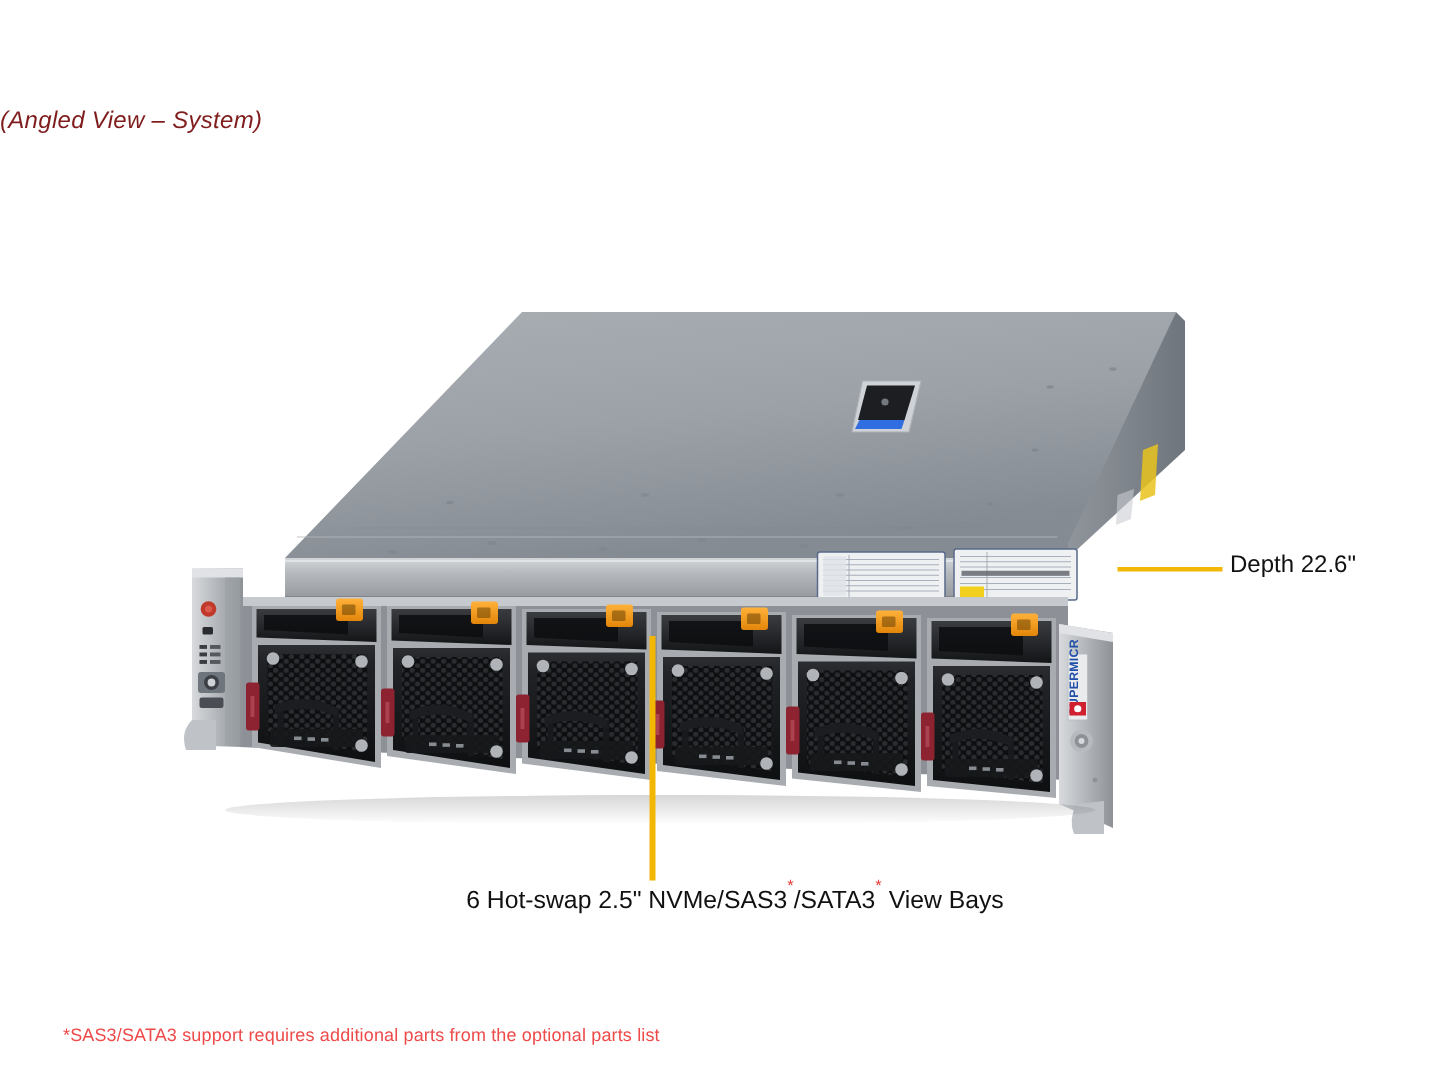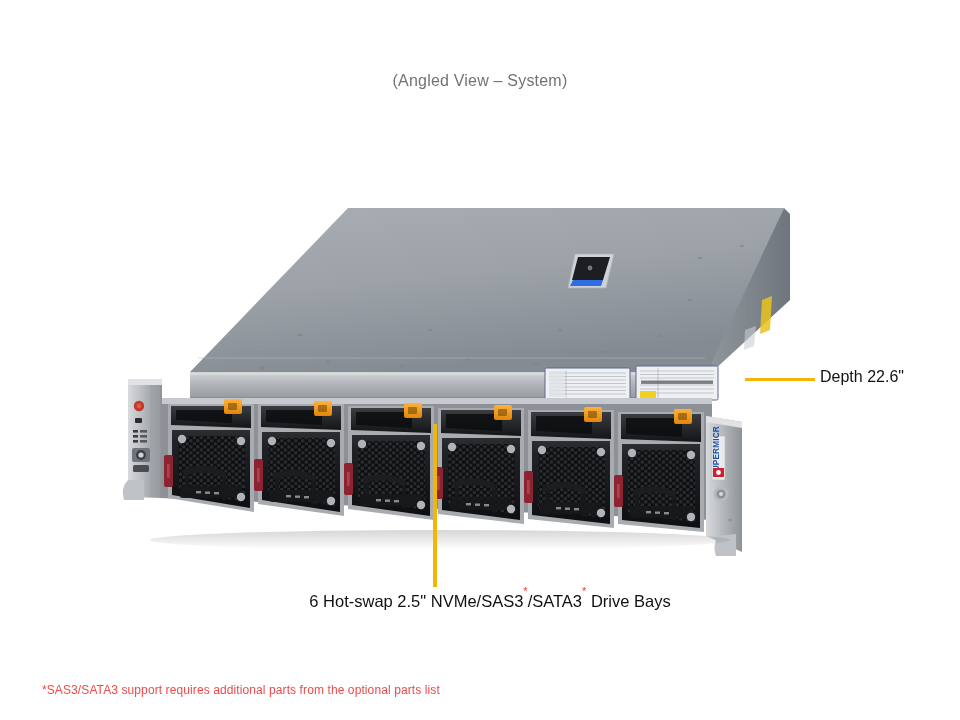--- a/index.html
+++ b/index.html
@@ -14,23 +14,23 @@
     overflow: hidden;
     font-family: "Liberation Sans", sans-serif;
     -webkit-font-smoothing: antialiased;
   }
 
   
   #view-title {
     position: absolute;
     left: 0; top: 72px;
     width: 960px;
-    text-align: center;
     font-size: 16px;
-    color: #737373;
+    font-style: italic;
+    color: #7f1d1d;
     letter-spacing: .2px;
   }
 
   #bays-caption {
     position: absolute;
     left: 0; top: 590px;
     width: 960px;
     text-align: center;
     padding-left: 20px;
     box-sizing: border-box;
@@ -386,15 +386,15 @@
   <ellipse cx="440" cy="540" rx="290" ry="10" fill="url(#gShadow)"></ellipse>
 </svg>
 
 <div class="leader" id="depth-leader"></div>
 <div class="leader" id="bays-leader"></div>
 
 <div id="view-title">(Angled View – System)</div>
 
 <div id="depth-callout">Depth 22.6"</div>
 
-<div id="bays-caption"><span>6 Hot-swap  2.5" NVMe/SAS3</span><sup>*</sup><span>/SATA3</span><sup>*</sup><span> Drive Bays</span></div>
+<div id="bays-caption"><span>6 Hot-swap  2.5" NVMe/SAS3</span><sup>*</sup><span>/SATA3</span><sup>*</sup><span> View Bays</span></div>
 
 <div id="footnote">*SAS3/SATA3 support requires additional parts from the optional parts list</div>
 
 </body></html>

